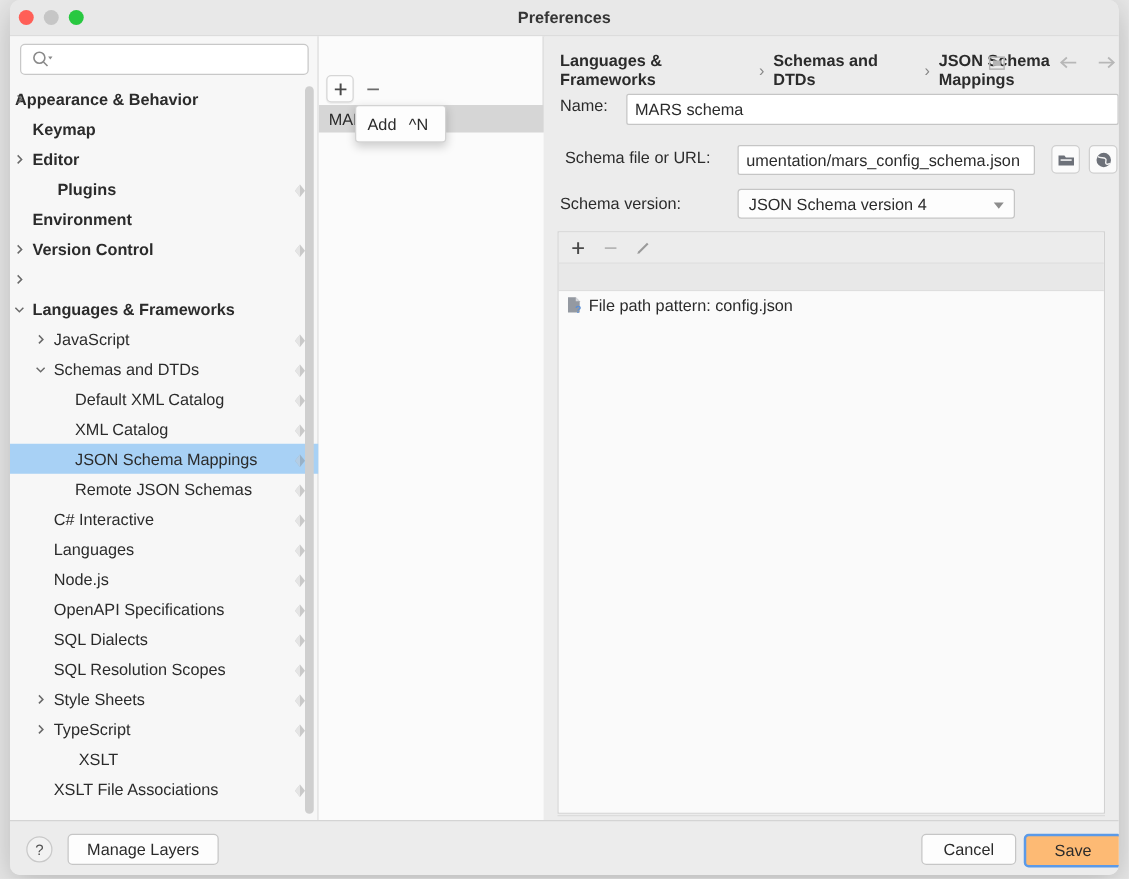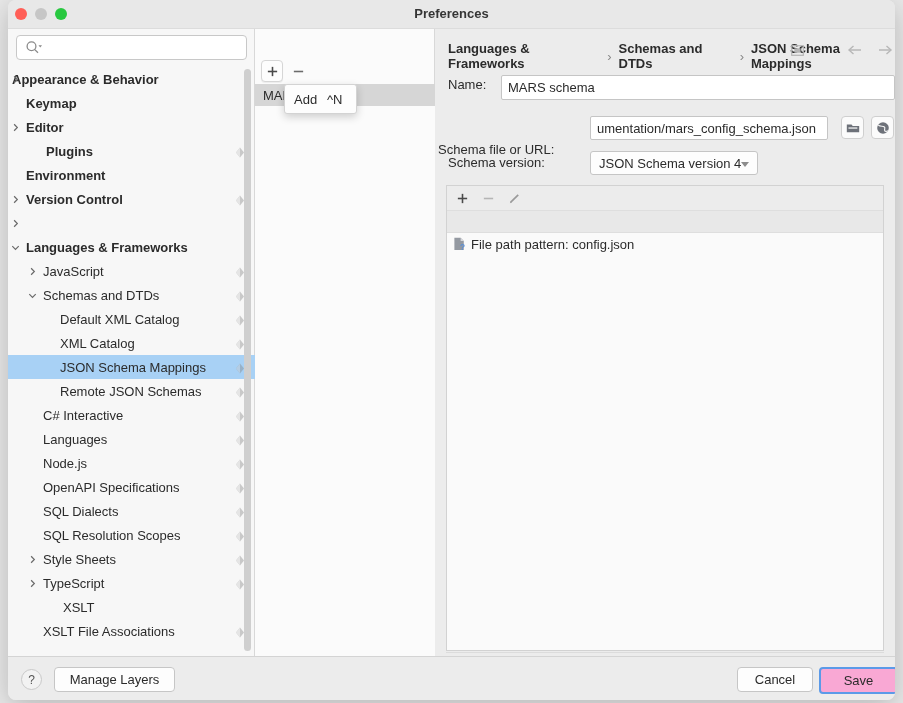--- a/index.html
+++ b/index.html
@@ -296,21 +296,21 @@
     height: 25px;
     border: 1px solid #c6c6c6;
     border-radius: 4px;
     background: #fdfdfd;
     font-size: 13px; color: #2b2b2b;
     display: flex; align-items: center; justify-content: center;
     padding: 0 12px;
     font-family: "Liberation Sans", sans-serif;
   }
   .btn.primary {
-    background: #f9a8d4;
+    background: #fdba74;
     border: 2px solid #5b9ae8;
     color: #2b2b2b;
   }
   .manage-btn { position: absolute; left: 46px; top: 10px; width: 121px; }
   .cancel-btn { position: absolute; left: 729px; top: 10px; width: 76px; }
   .save-btn   { position: absolute; left: 811px; top: 10px; width: 79px; height: 27px; }
 </style>
 </head>
 <body>
 
@@ -558,41 +558,41 @@
       <svg class="navbtn" style="left:441px;" viewBox="0 0 16 14">
         <line x1="2" y1="7" x2="14" y2="7" stroke="#b7b7b7" stroke-width="1.4"></line>
         <polyline points="9.5,3 14,7 9.5,11" fill="none" stroke="#b7b7b7" stroke-width="1.4"></polyline>
       </svg>
 
       <div class="field-row" style="left:12px; top:48px;">
         <span class="field-label" style="width:53px;">Name:</span>
       </div>
       <input class="txtinput" style="position: absolute; left: 65px; top: 46px; width: 394px; height: 25px;" value="MARS schema">
 
-      <div class="field-row" style="left:2px; top:89px;margin-top:24px;">
+      <div class="field-row" style="left:16px; top:89px;">
         <span class="field-label">Schema file or URL:</span>
       </div>
       <input class="txtinput" style="position: absolute; left: 154px; top: 87px; width: 238px; height: 24px;" value="umentation/mars_config_schema.json">
       <div class="iconbtn" style="position:absolute; left:405px; top:87px;">
         <svg viewBox="0 0 15 13" width="14" height="12">
           <path d="M0.8 2.6 L0.8 11.2 L14.2 11.2 L14.2 4.4 L7.2 4.4 L5.9 2.6 Z" fill="#6d7179"></path>
           <rect x="2.6" y="5.9" width="9.6" height="1.3" fill="#fbfbfb"></rect>
         </svg>
       </div>
       <div class="iconbtn" style="position:absolute; left:435px; top:87px;">
         <svg viewBox="0 0 15 15" width="14" height="14">
           <circle cx="7.5" cy="7.5" r="6.2" fill="#6d7179"></circle>
           <path d="M2.4 4.6 C5 6.2 7.4 5 9 6.4 C10.4 7.7 8.4 9 9.4 10.6 C10 11.6 12 11.2 12.6 10.2" fill="none" stroke="#f2f2f2" stroke-width="1.25"></path>
         </svg>
       </div>
 
       <div class="field-row" style="left:12px; top:126px;">
         <span class="field-label">Schema version:</span>
       </div>
-      <div class="combo" style="position:absolute; left:154px; top:122px; width:168px;">
+      <div class="combo" style="position:absolute; left:154px; top:122px; width:222px;">
         <span>JSON Schema version 4</span>
         <span class="caret"></span>
       </div>
 
       <div class="ptable">
         <div class="ptable-toolbar">
           <div class="tb-btn" style="left:4px; top:1px;">
             <svg viewBox="0 0 14 14" width="13" height="13">
               <line x1="7" y1="2" x2="7" y2="12" stroke="#4a4a4a" stroke-width="1.7"></line>
               <line x1="2" y1="7" x2="12" y2="7" stroke="#4a4a4a" stroke-width="1.7"></line>

